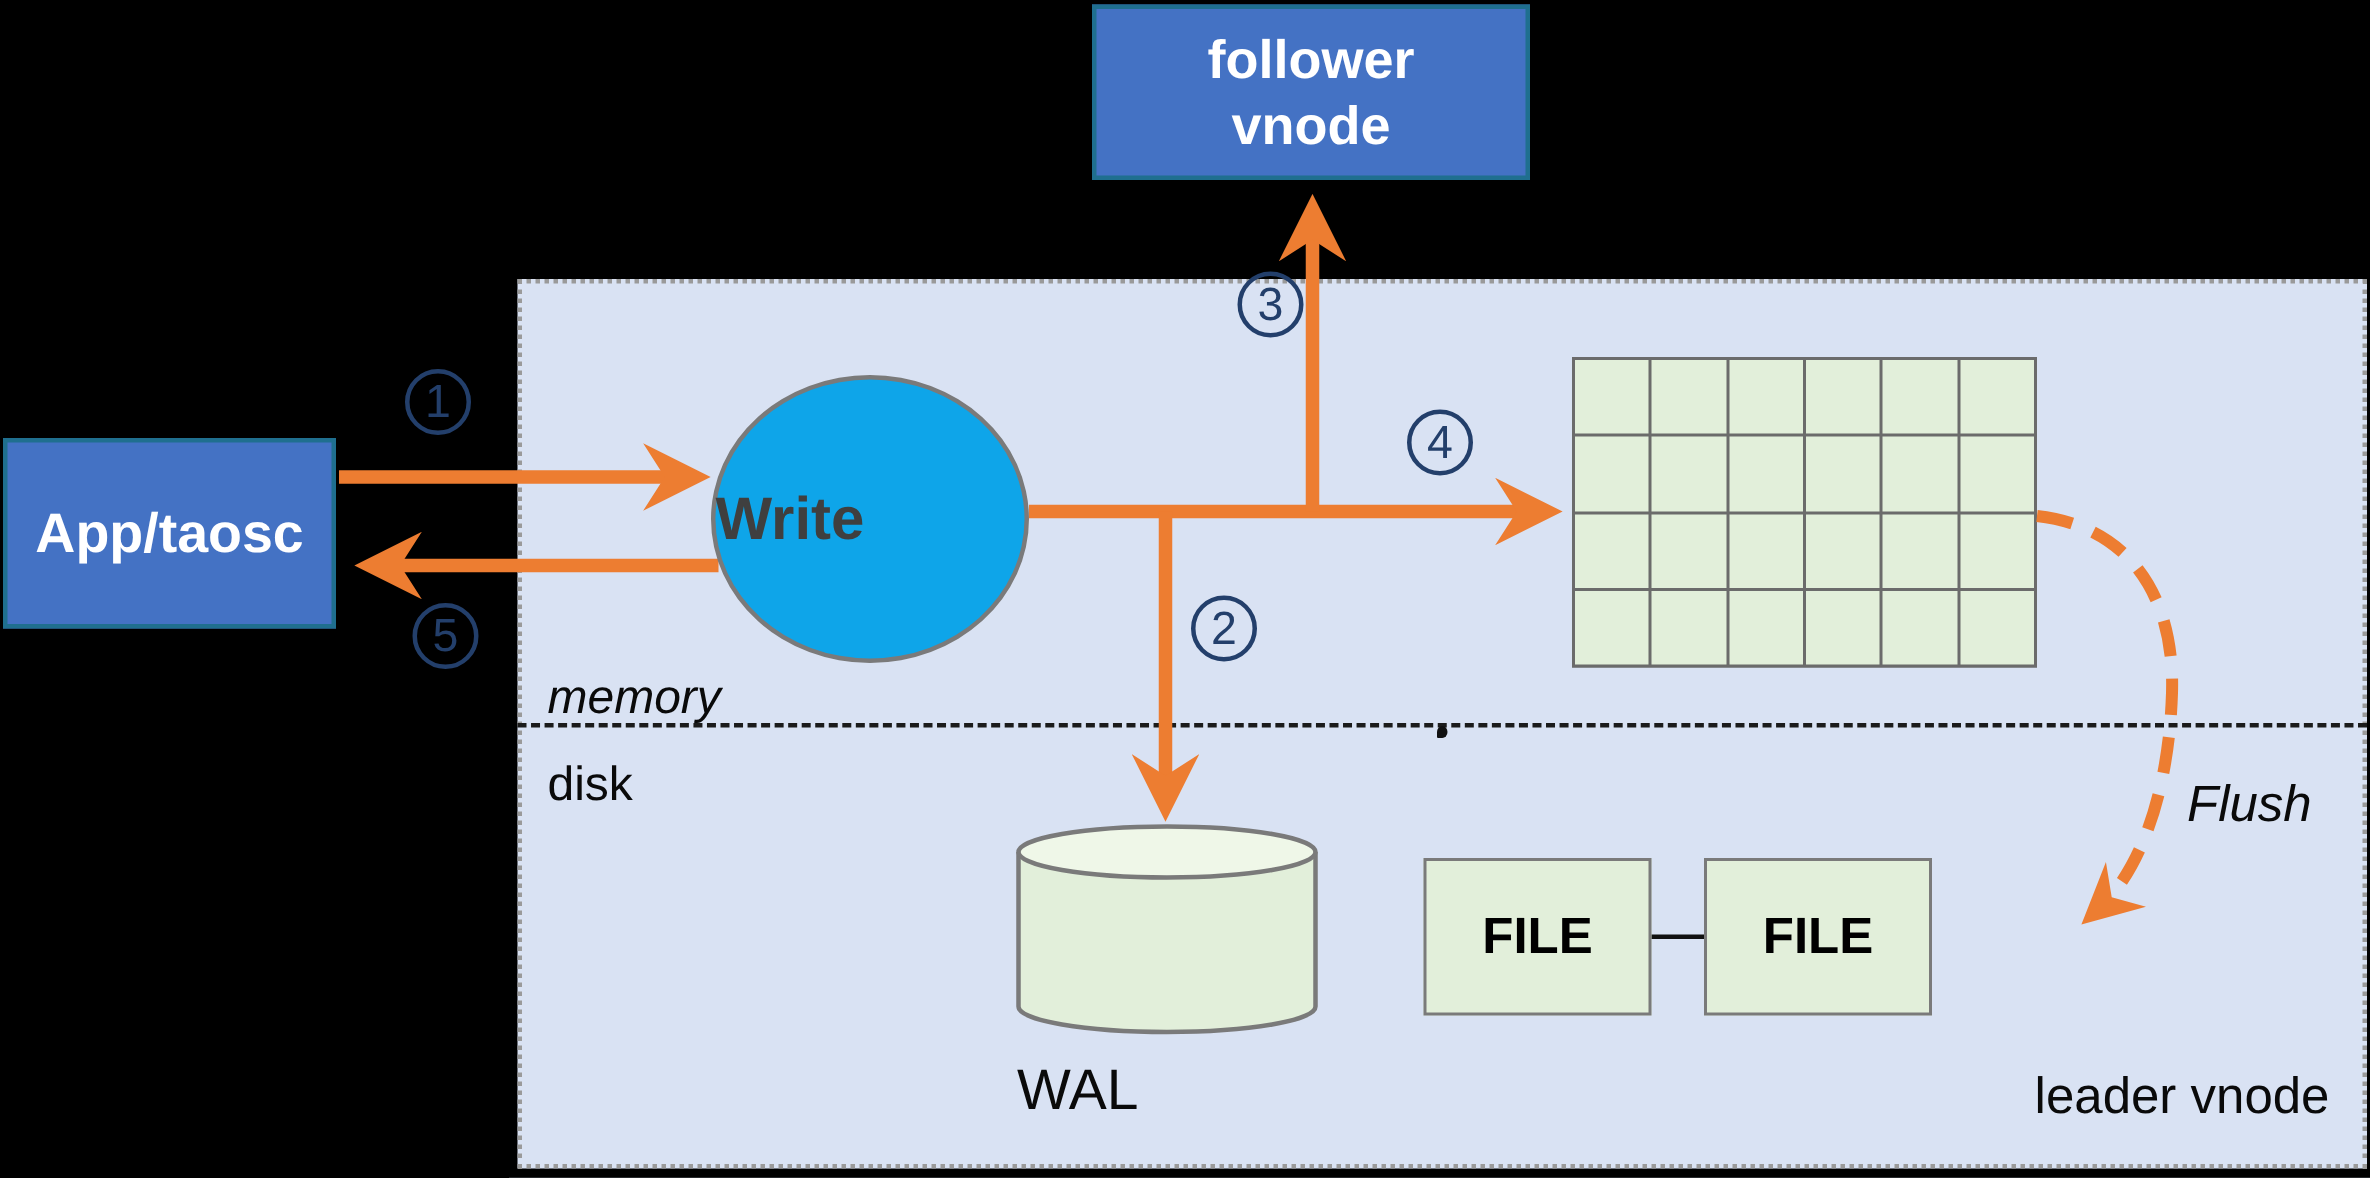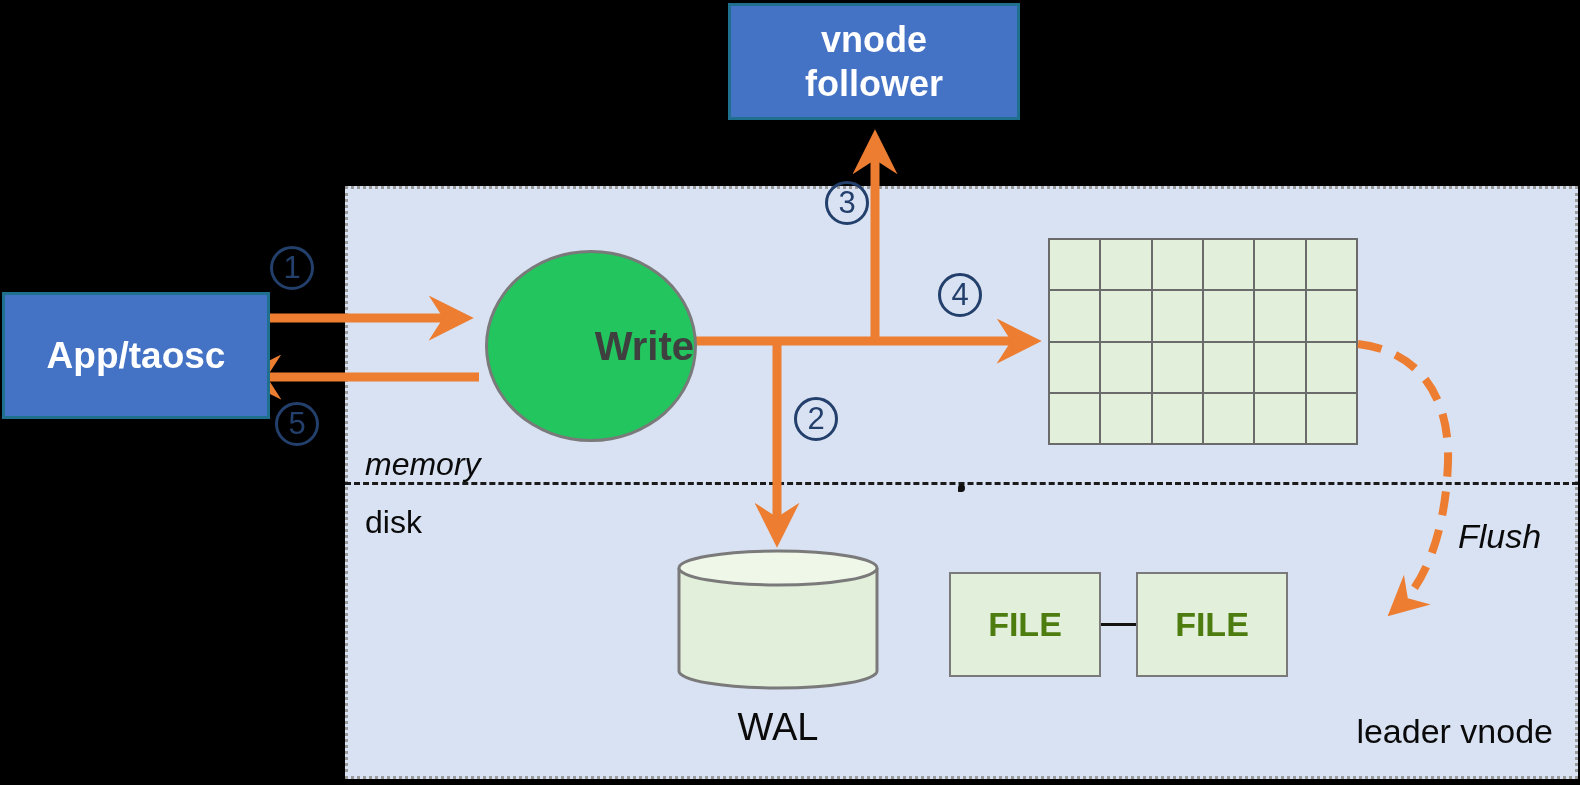--- a/index.html
+++ b/index.html
@@ -12,51 +12,51 @@
     position:absolute;left:345px;top:186px;width:1233px;height:593px;
     background:#D9E2F3;border:3px dotted #9a9a9a;box-sizing:border-box;
   }
   
   .blue-node{
     position:absolute;background:#4472C4;border:3px solid #1F6F8F;box-sizing:border-box;
     color:#ffffff;font-weight:bold;display:flex;align-items:center;justify-content:center;
     text-align:center;
   }
   #follower-box{left:728px;top:3px;width:292px;height:117px;font-size:36px;line-height:1.22;}
-  #app-box{left:2px;top:292px;width:268px;height:127px;font-size:37px;}
+  #app-box{left:2px;top:292px;width:222px;height:127px;font-size:37px;}
   
   #write-circle{
-    position:absolute;left:485px;top:250px;width:212px;height:192px;border-radius:50%;
-    background:#22c55e;border:3px solid #7a7a7a;box-sizing:border-box;
-    display:flex;align-items:center;justify-content:flex-end;
+    position:absolute;left:474px;top:250px;width:212px;height:192px;border-radius:50%;
+    background:#0ea5e9;border:3px solid #7a7a7a;box-sizing:border-box;
+    display:flex;align-items:center;justify-content:flex-start;
     font-size:40px;font-weight:bold;color:#3f3f3f;
   }
   
   #memtable-grid{
     position:absolute;left:1048px;top:238px;width:310px;height:207px;
     display:grid;grid-template-columns:repeat(6,1fr);grid-template-rows:repeat(4,1fr);
     border:2px solid #6b6b6b;background:#6b6b6b;gap:2px;box-sizing:border-box;
   }
   #memtable-grid .cell{background:#E2EFDA;}
   
   .file-box{
     position:absolute;top:572px;width:152px;height:105px;background:#E2EFDA;
     border:2.5px solid #7a7a7a;box-sizing:border-box;
     display:flex;align-items:center;justify-content:center;
-    font-size:34px;font-weight:bold;color:#4d7c0f;
+    font-size:34px;font-weight:bold;color:#000000;
   }
   #file-box-1{left:949px;}
   #file-box-2{left:1136px;}
   #file-connector{position:absolute;left:1100px;top:623px;width:38px;height:3px;background:#111;}
   
   #mem-disk-line{position:absolute;left:345px;top:482px;width:1233px;border-top:3px dashed #1b1b1b;}
   .plain-label{position:absolute;color:#0a0a0a;font-size:32px;}
   #memory-label{left:365px;top:446px;font-style:italic;}
   #disk-label{left:365px;top:488px;margin-top:16px;}
-  #wal-label{left:678px;top:706px;width:200px;text-align:center;font-size:38px;}
+  #wal-label{left:678px;top:706px;width:200px;text-align:left;font-size:38px;}
   #leader-label{left:1253px;top:712px;width:300px;text-align:right;font-size:34px;}
   #flush-label{left:1458px;top:517px;font-size:34px;font-style:italic;}
   
   .badge{
     position:absolute;width:44px;height:44px;border:3px solid #233F6B;border-radius:50%;
     box-sizing:border-box;color:#233F6B;font-size:31px;
     display:flex;align-items:center;justify-content:center;background:transparent;
   }
   #badge-1{left:270px;top:246px;}
   #badge-2{left:794px;top:397px;}
@@ -126,22 +126,22 @@
     <line x1="226" y1="318" x2="458" y2="318" stroke="#ED7D31" stroke-width="9" marker-end="url(#mh)"></line>
     <line x1="479" y1="377" x2="252" y2="377" stroke="#ED7D31" stroke-width="9" marker-end="url(#mh)"></line>
     <line x1="686" y1="341" x2="1026" y2="341" stroke="#ED7D31" stroke-width="9" marker-end="url(#mh)"></line>
     <line x1="875" y1="341" x2="875" y2="145" stroke="#ED7D31" stroke-width="9" marker-end="url(#mh)"></line>
     <line x1="777" y1="341" x2="777" y2="532" stroke="#ED7D31" stroke-width="9" marker-end="url(#mh)"></line>
     <path d="M1358 344 C1420 351 1450 398 1448 462 C1446 526 1428 580 1398 607" fill="none" stroke="#ED7D31" stroke-width="8" stroke-dasharray="24 15" marker-end="url(#mh)"></path>
   </svg>
 
   <div id="follower-box" class="blue-node">
     <div>
+      <div>follower</div>
       <div>vnode</div>
-      <div>follower</div>
     </div>
   </div>
   <div id="app-box" class="blue-node">
     <span>App/taosc</span>
   </div>
 
   <div id="write-circle">
     <span>Write</span>
   </div>
 

